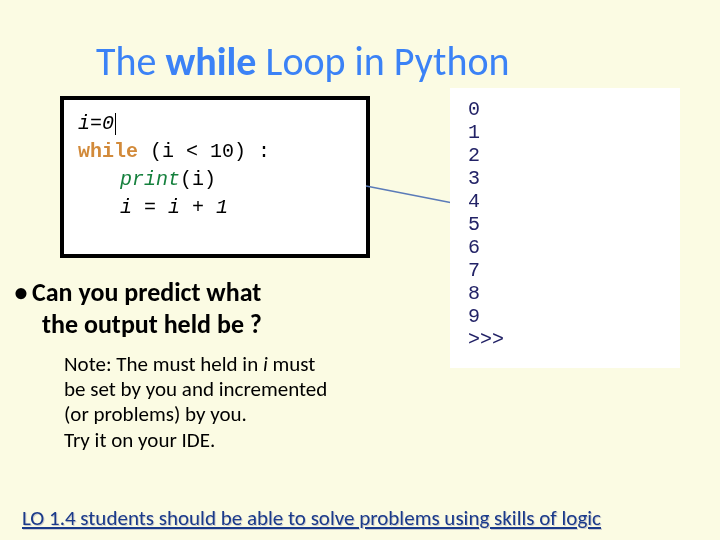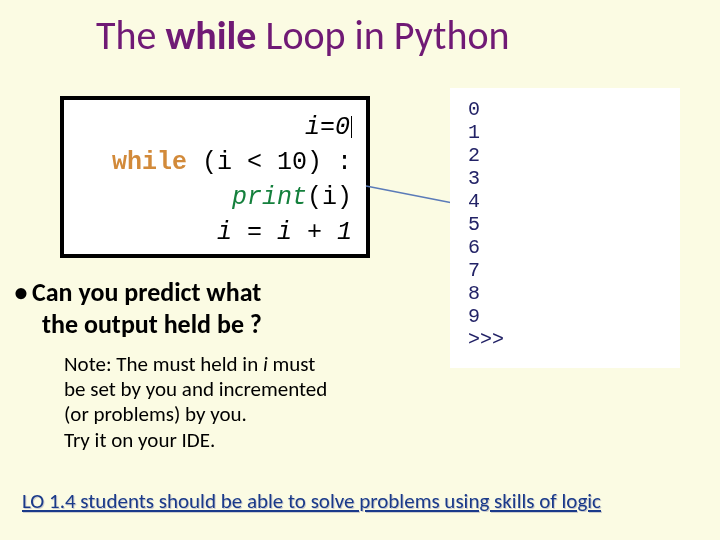--- a/index.html
+++ b/index.html
@@ -6,42 +6,41 @@
   body {
     width: 720px;
     height: 540px;
     background: #fbfbe3;
     font-family: Calibri, Arial, sans-serif;
     position: relative;
     overflow: hidden;
   }
   .title {
     position: absolute;
-    top: 11px;
+    top: 37px;
     left: 96px;
     font-size: 40px;
     font-weight: 400;
-    color: #701a75;
+    color: #3b82f6;
   }
   .title .bold { font-weight: 700; }
   .code-box {
     position: absolute;
     top: 96px;
     left: 60px;
     width: 310px;
     height: 162px;
     border: 4px solid #000;
     background: #fff;
     padding: 10px 14px;
     font-family: "Courier New", monospace;
-    font-size: 25px;
+    font-size: 20px;
     line-height: 1.4;
     color: #000;
     filter: blur(0.3px);
-    text-align: right;
   }
   .code-box .kw { color: #d28a3a; font-weight: 700; }
   .code-box .fn { color: #15803d; font-style: italic; }
   .code-box .l1 { font-style: italic; }
   .code-box .l2 { }
   .code-box .l3 { padding-left: 42px; }
   .code-box .l4 { padding-left: 42px; font-style: italic; }
   .cursor {
     display: inline-block;
     width: 1px; height: 22px;
@@ -85,21 +84,21 @@
     left: 64px;
     width: 330px;
     font-size: 21px;
     font-weight: 400;
     color: #000;
     line-height: 1.2;
   }
   .note-block em { font-style: italic; }
   .footer {
     position: absolute;
-    bottom: 26px;
+    bottom: 9px;
     left: 22px;
     width: 676px;
     font-size: 21px;
     color: #1a3a8a;
     text-decoration: underline;
     text-shadow: 1px 1px 0 #ccc;
   }
   .arrow {
     position: absolute;
     top: 182px;

